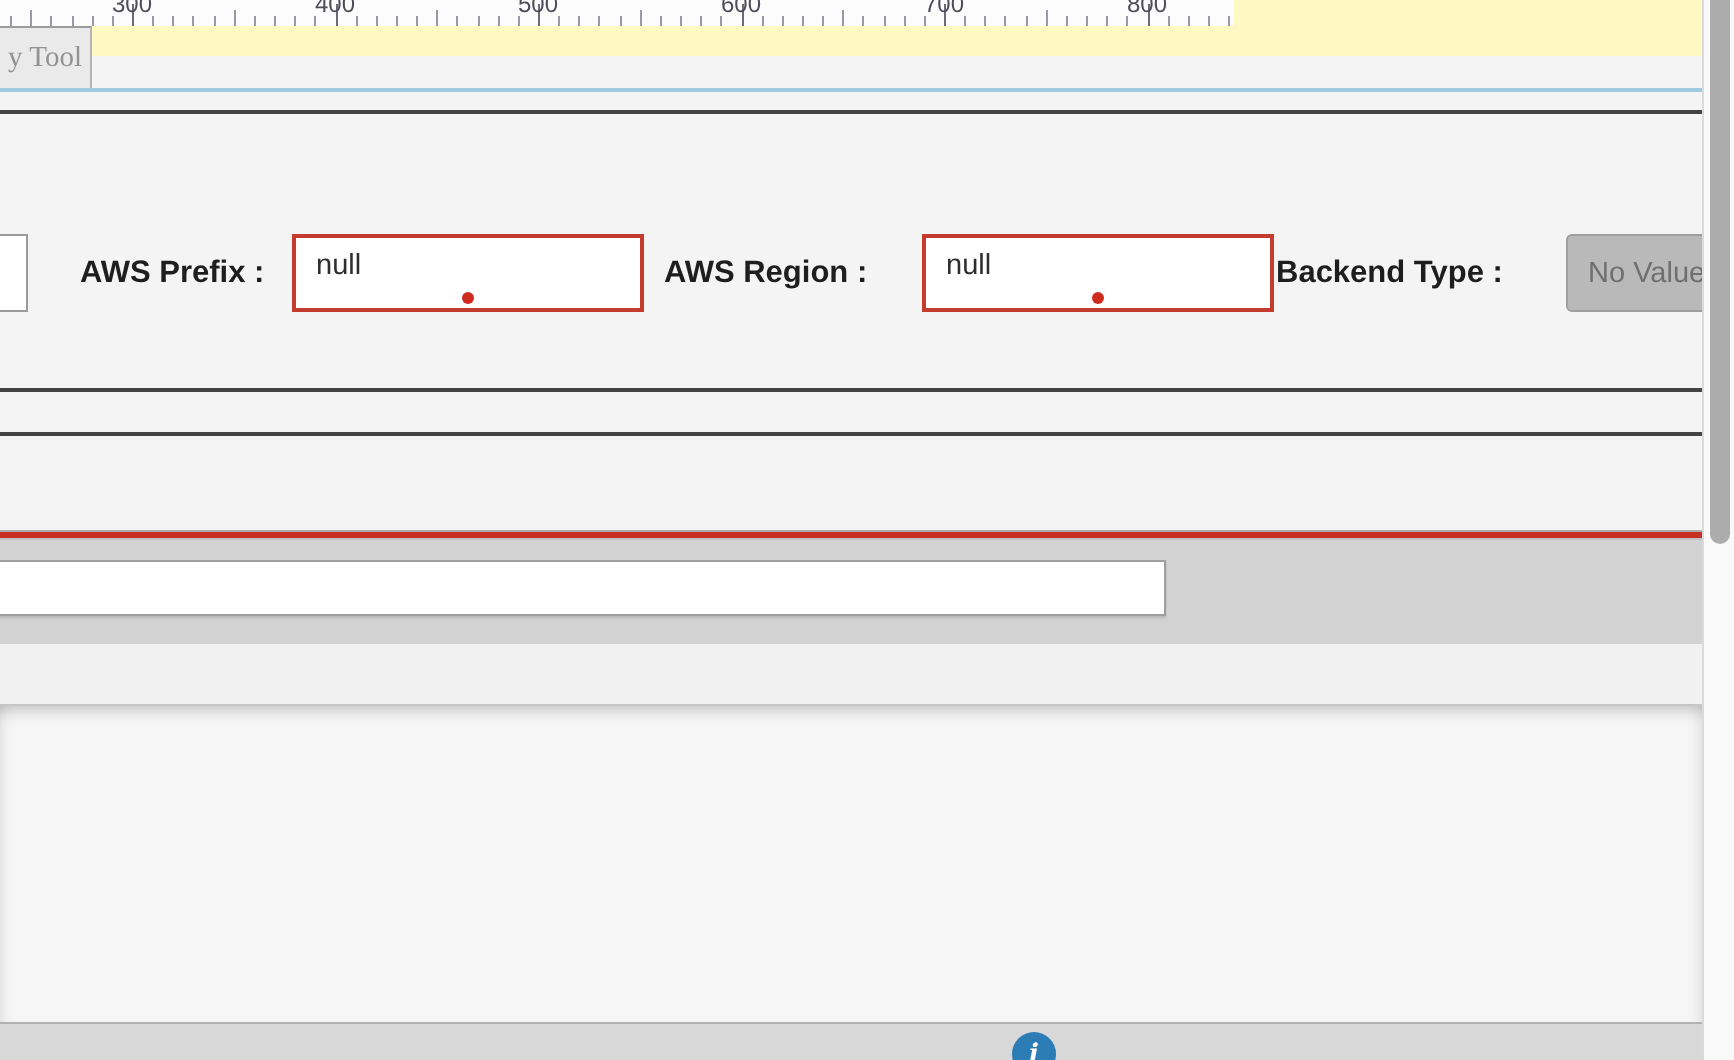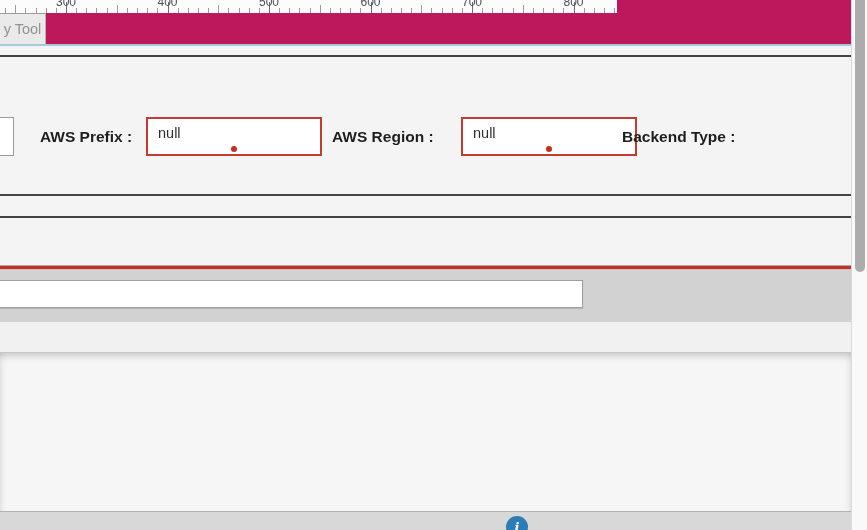--- a/index.html
+++ b/index.html
@@ -4,21 +4,21 @@
 <style>
   html,body{margin:0;padding:0;}
   body{
     width:867px;height:530px;overflow:hidden;
     font-family:"Liberation Sans","DejaVu Sans",sans-serif;
     background:#f4f4f4;position:relative;
   }
   .app{position:absolute;left:0;top:0;width:867px;height:530px;background:#f4f4f4;overflow:hidden;}
 
   
-  .topbar{position:absolute;left:0;top:0;width:851px;height:44px;background:#be185d;}
+  .topbar{position:absolute;left:0;top:0;width:851px;height:28px;background:#fef9c3;font-family:Liberation Serif, serif;}
   .ruler{position:absolute;left:0;top:0;width:617px;height:13px;background:#fcfcfc;overflow:visible;z-index:3;}
   .tick{position:absolute;bottom:0;width:1px;background:#9a9aa6;}
   .tick.major{height:11px;background:#6b6b78;}
   .tick.medium{height:8px;}
   .tick.minor{height:5px;}
   .ruler-num{position:absolute;top:-5px;transform:translateX(-50%);font-size:12px;color:#4e4e5a;white-space:nowrap;}
   .tab{position:absolute;top:13px;height:31px;box-sizing:border-box;display:flex;align-items:center;justify-content:center;font-size:14.5px;cursor:pointer;}
   .tab-inactive{left:0;width:46px;background:#eaeaea;border-top:1px solid #9c9c9c;border-right:1px solid #b3b3b3;color:#929292;overflow:hidden;}
   .tab-active{left:46px;width:97px;background:#e2e2e2;border:1px solid #a3a3a3;border-bottom:none;color:#3c3c3c;z-index:2;}
   .tab-underline{position:absolute;left:0;top:44px;width:851px;height:2px;background:#a2cade;}
@@ -29,21 +29,21 @@
   .d2{top:194px;}
   .d3{top:216px;}
   .hairline{position:absolute;left:0;top:265px;width:851px;height:1px;background:#ababab;}
   .divider-red{position:absolute;left:0;top:266px;width:851px;height:3px;background:#c62f22;}
 
   
   .cutoff-input{position:absolute;left:-20px;top:117px;width:34px;height:39px;box-sizing:border-box;background:#fff;border:1px solid #9a9a9a;}
   .field-label{position:absolute;top:117px;height:39px;display:flex;align-items:center;font-weight:700;font-size:15.5px;color:#1e1e1e;white-space:nowrap;}
   .lbl-prefix{left:40px;}
   .lbl-region{left:332px;}
-  .lbl-backend{left:622px;}
+  .lbl-backend{left:638px;}
   .red-input{position:absolute;top:117px;width:176px;height:39px;box-sizing:border-box;border:2px solid #c43c2d;background:#fff;
     font-family:"Liberation Sans","DejaVu Sans",sans-serif;font-size:14.5px;color:#2e2e2e;padding:0 6px 7px 10px;outline:none;}
   .inp-prefix{left:146px;}
   .inp-region{left:461px;}
   .err-dot{position:absolute;width:6px;height:6px;border-radius:50%;background:#ce2b1e;z-index:2;}
   .dot1{left:231px;top:146px;}
   .dot2{left:546px;top:146px;}
   .gray-select{position:absolute;left:783px;top:117px;width:84px;height:39px;box-sizing:border-box;background:#b9b9b9;border:1px solid #9e9e9e;border-radius:3px;
     display:flex;align-items:center;padding-left:10px;font-size:14.5px;color:#6f6f6f;cursor:default;}
 
@@ -155,20 +155,23 @@
 
   <div class="field-label lbl-prefix">AWS Prefix :</div>
   <input class="red-input inp-prefix" value="null" style="">
   <div class="err-dot dot1"></div>
 
   <div class="field-label lbl-region">AWS Region :</div>
   <input class="red-input inp-region" value="null" style="">
   <div class="err-dot dot2"></div>
 
   <div class="field-label lbl-backend">Backend Type :</div>
+  <div class="gray-select">
+    <span>No Value</span>
+  </div>
 
   <div class="divider-dark d2"></div>
   <div class="divider-dark d3"></div>
   <div class="hairline"></div>
   <div class="divider-red"></div>
 
   <div class="gray-panel"></div>
   <input class="bottom-input" value="" style="">
   <div class="light-band"></div>
 

